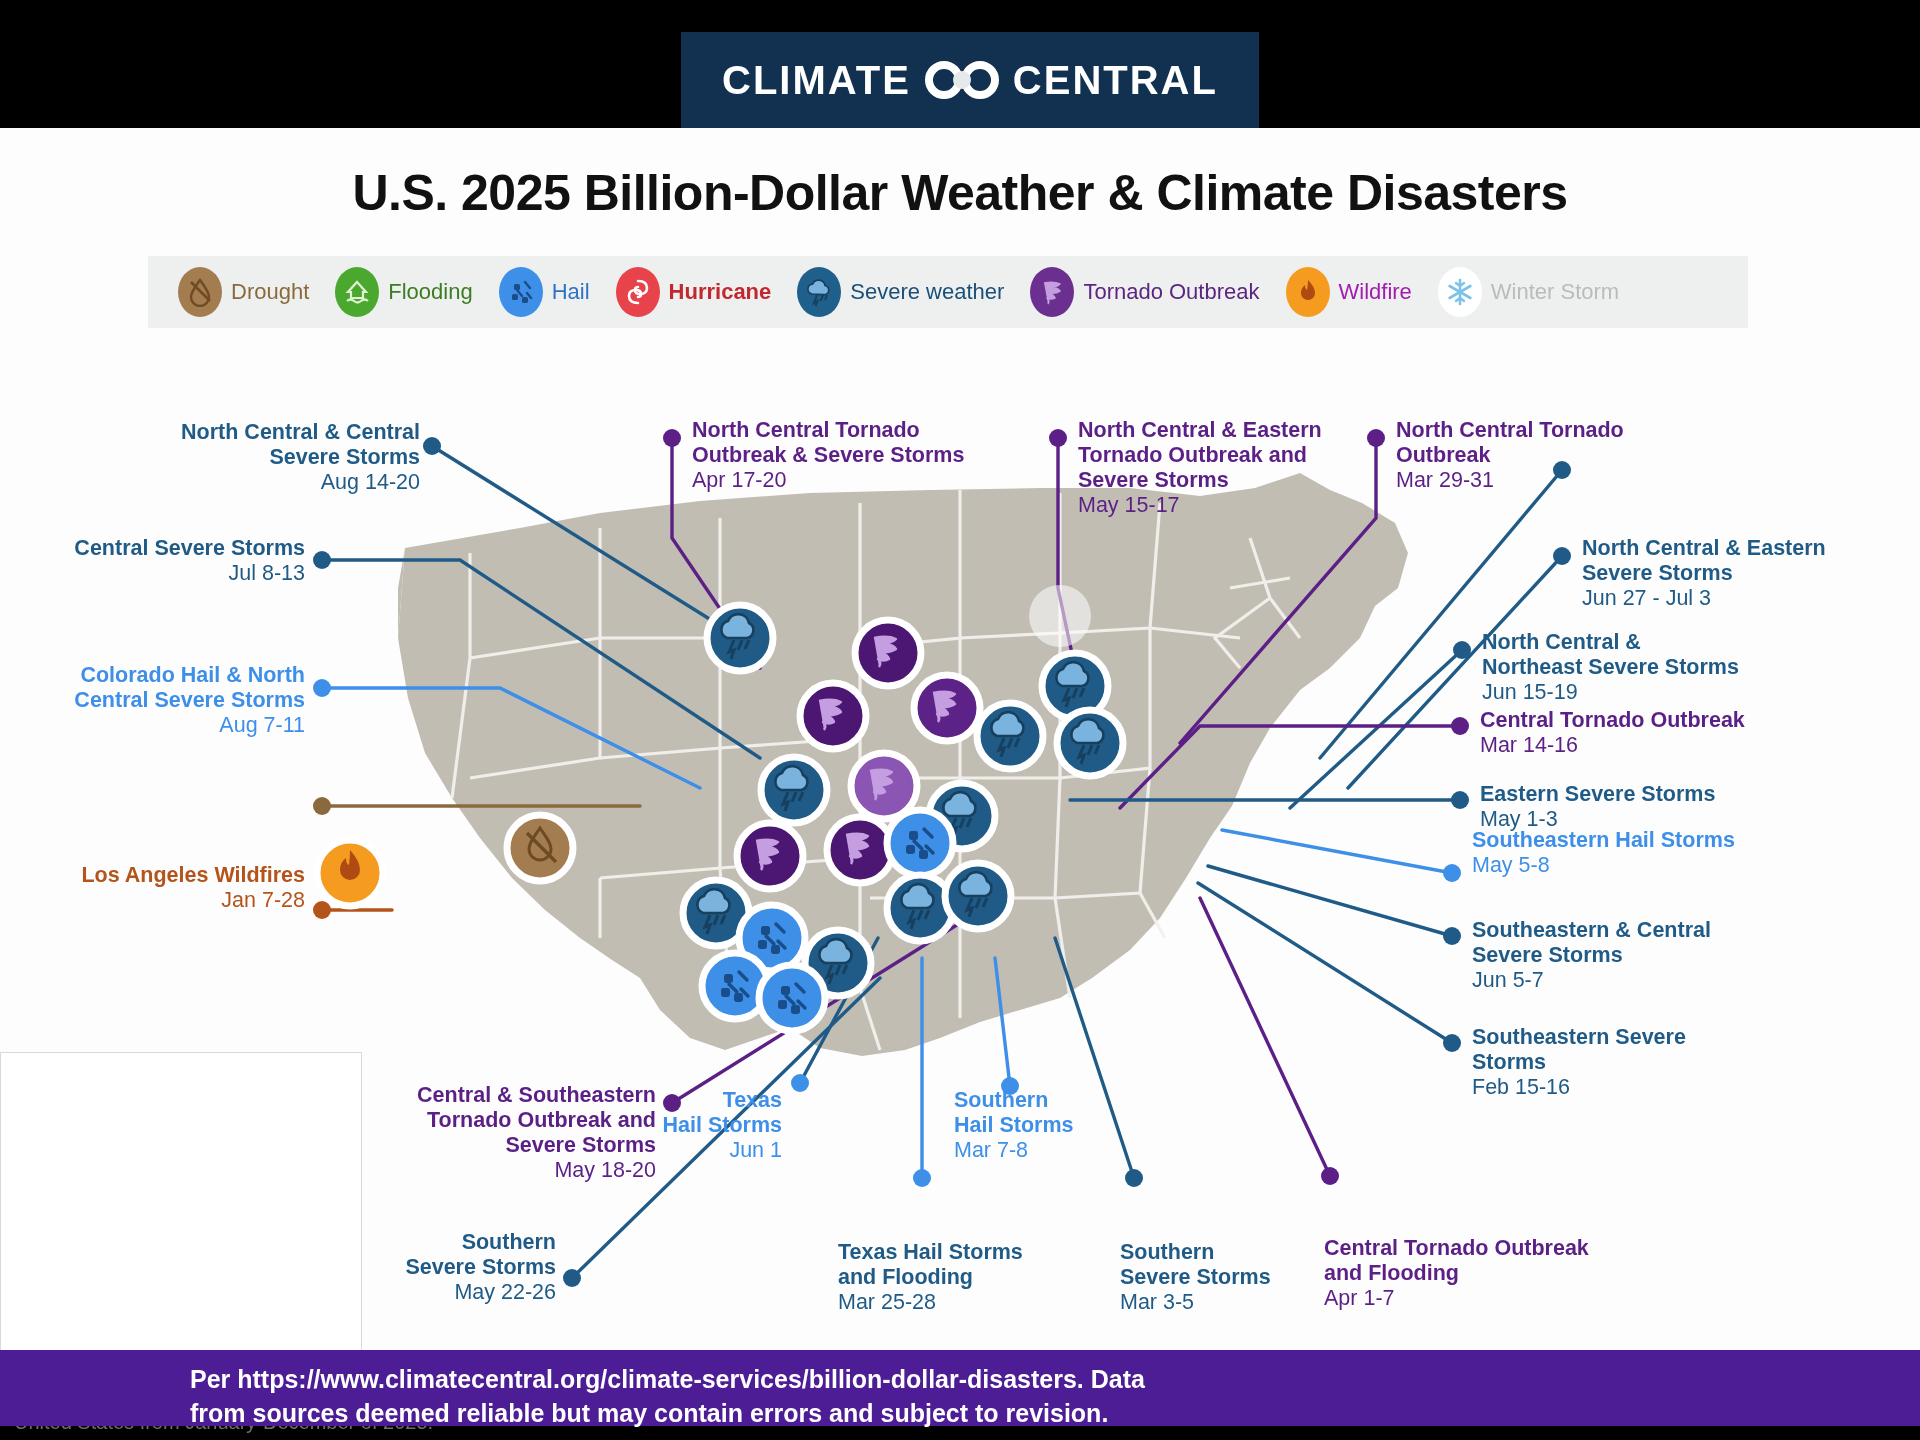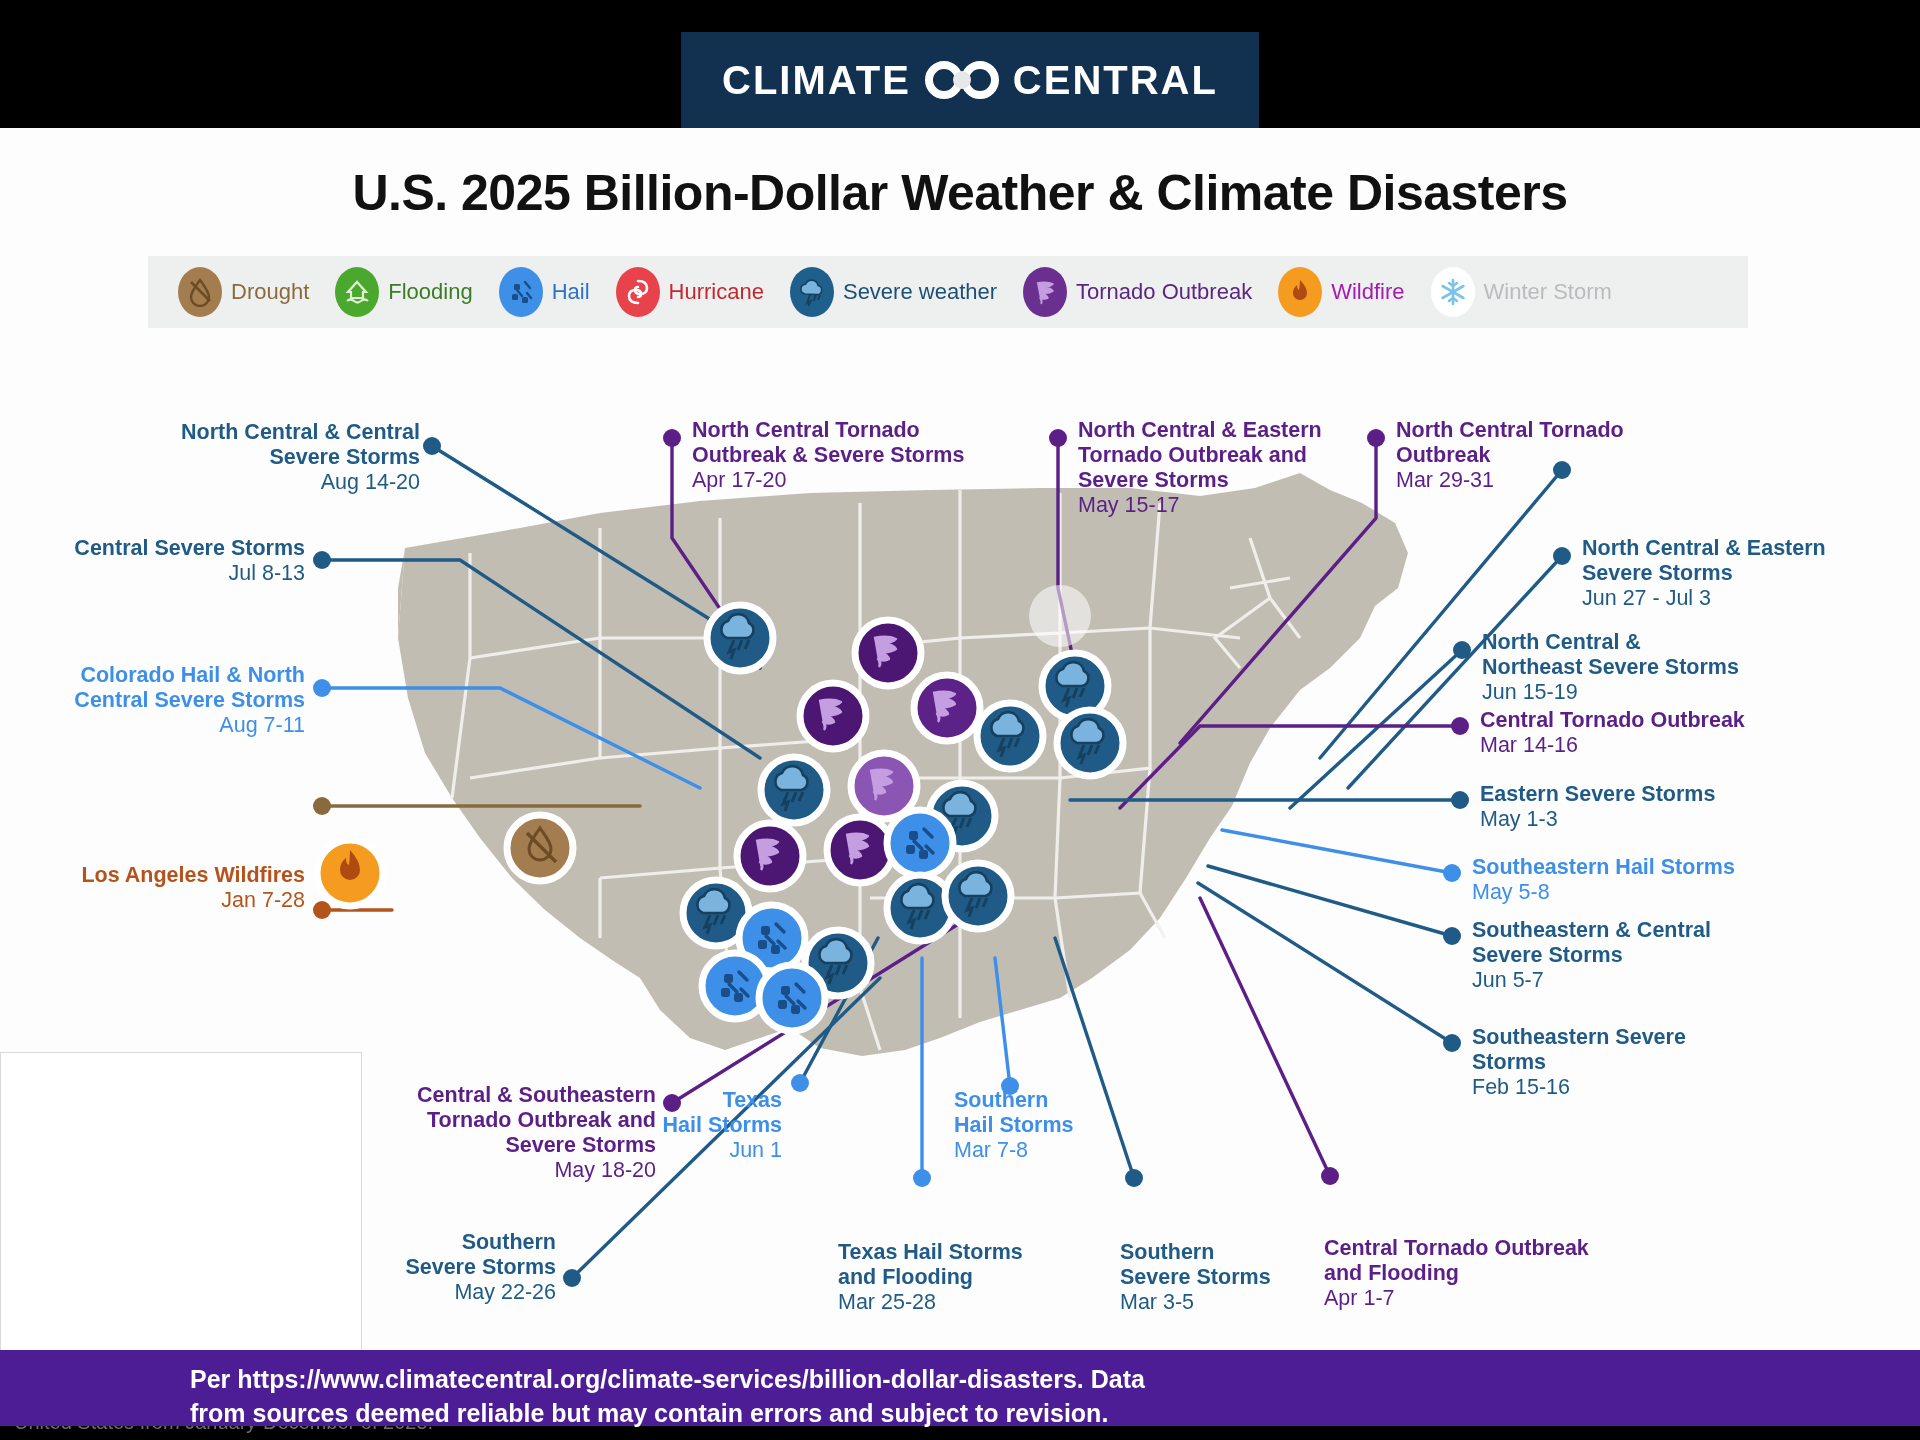--- a/index.html
+++ b/index.html
@@ -136,21 +136,21 @@
         <span class="legend-label" style="color:#2f72c4;">Hail</span>
       </div>
 
       <div class="legend-item">
         <span class="lg-ico" style="background:#e8424a;">
           <svg width="28" height="30" viewBox="0 0 28 30">
               <path d="M14 4 q9 0 9 7 q0 6 -7 6 q-5 0 -5 -4 q0 -3 3 -3" fill="none" stroke="#fff" stroke-width="2.6" stroke-linecap="round"></path>
               <path d="M14 26 q-9 0 -9 -7 q0 -6 7 -6 q5 0 5 4 q0 3 -3 3" fill="none" stroke="#fff" stroke-width="2.6" stroke-linecap="round"></path>
             </svg>
         </span>
-        <span class="legend-label" style="color:#c2292f;">Hurricane</span>
+        <span class="legend-label" style="color:#c2292f;font-weight:bold;">Hurricane</span>
       </div>
 
       <div class="legend-item">
         <span class="lg-ico" style="background:#1f5f8b;">
           <svg width="30" height="30" viewBox="0 0 30 30">
             <path d="M8 17 a5 5 0 0 1 0.6 -9.9 a6.5 6.5 0 0 1 12.4 1.4 a4.6 4.6 0 0 1 -1 9.1 z" fill="#7ab3dd" stroke="#17405f" stroke-width="1.6"></path>
             <path d="M13 18 L10 26 L13.5 24 L11.5 29" fill="none" stroke="#17405f" stroke-width="2"></path>
             <path d="M19 18 L16.5 24" stroke="#17405f" stroke-width="2"></path>
             <path d="M23 18 L21 23" stroke="#17405f" stroke-width="2"></path>
           </svg>
@@ -482,21 +482,21 @@
       <div class="lbl leftal" style="left:1480px; top:370px; width:330px; color:#5b1f86;">
         <div class="t" style="white-space:pre-line;">Central Tornado Outbreak</div>
         <div class="d">Mar 14-16</div>
       </div>
 
       <div class="lbl leftal" style="left:1480px; top:444px; width:330px; color:#1f5b86;">
         <div class="t" style="white-space:pre-line;">Eastern Severe Storms</div>
         <div class="d">May 1-3</div>
       </div>
 
-      <div class="lbl leftal" style="left:1472px; top:517px; width:330px; color:#3d8fe8;">
+      <div class="lbl leftal" style="left:1472px; top:490px; width:330px; color:#3d8fe8;">
         <div class="t" style="white-space:pre-line;">Southeastern Hail Storms</div>
         <div class="d">May 5-8</div>
       </div>
 
       <div class="lbl leftal" style="left:1472px; top:580px; width:330px; color:#1f5b86;">
         <div class="t" style="white-space:pre-line;">Southeastern &amp; Central
 Severe Storms</div>
         <div class="d">Jun 5-7</div>
       </div>
 

